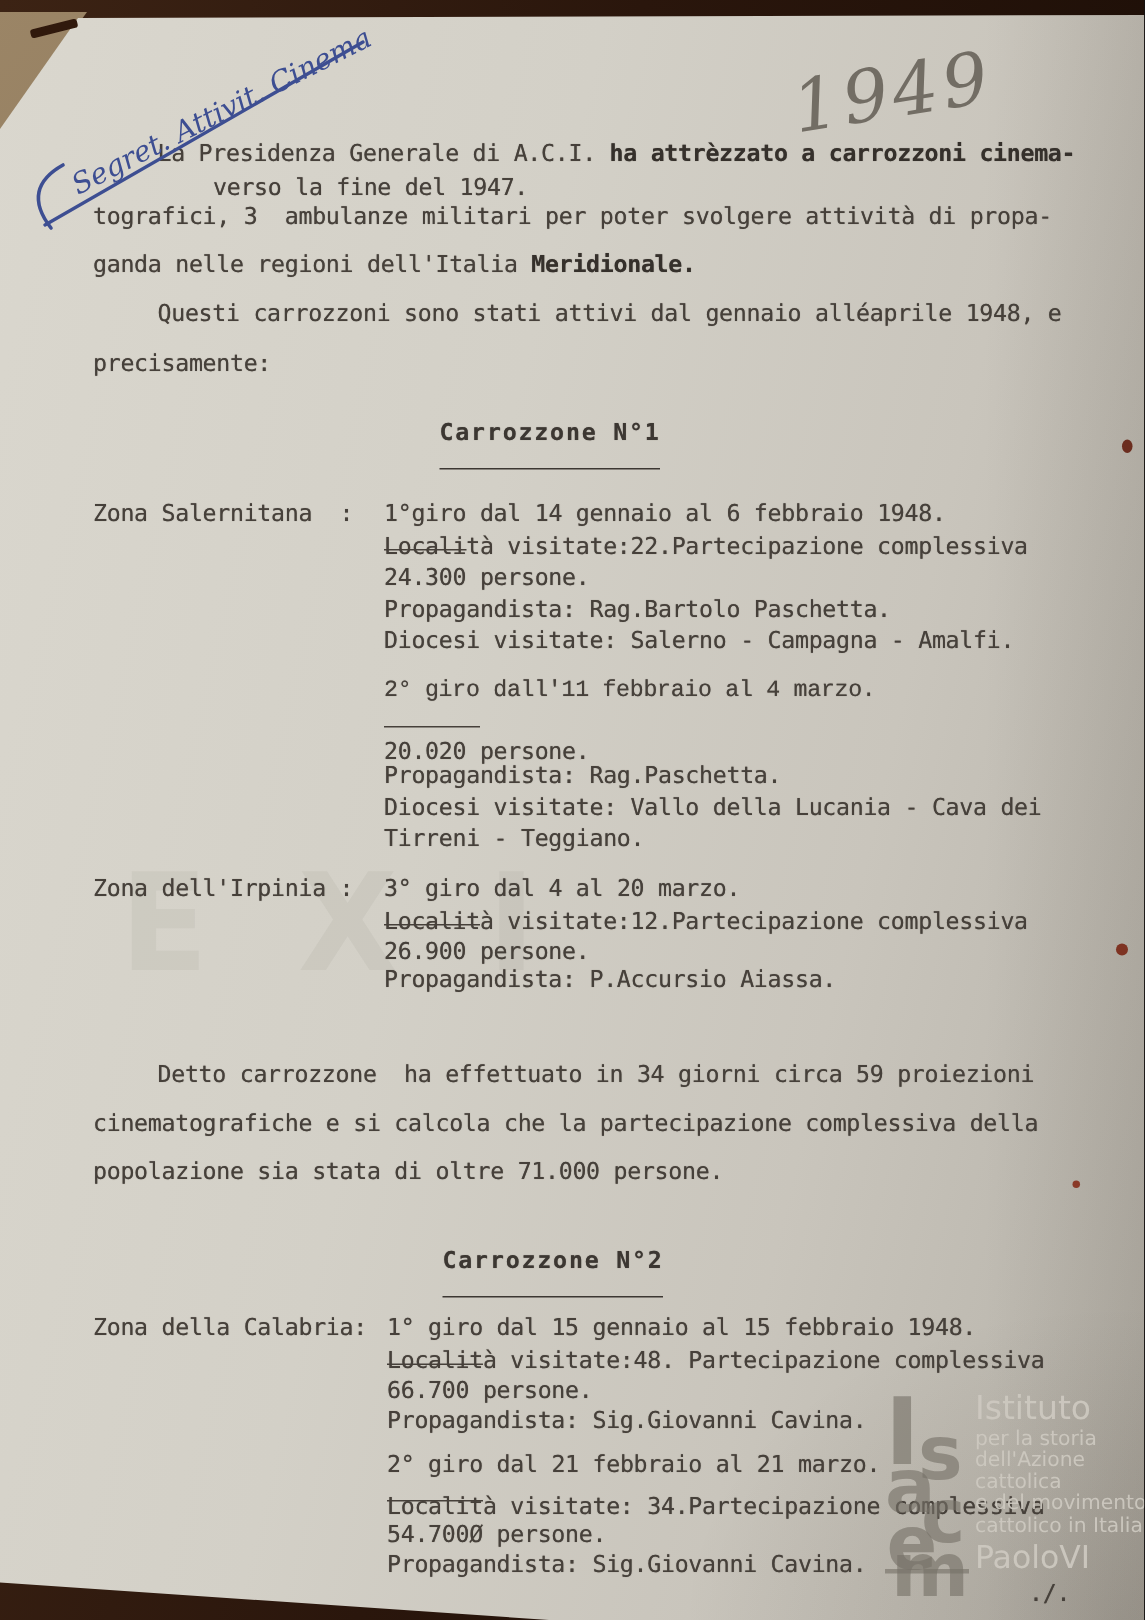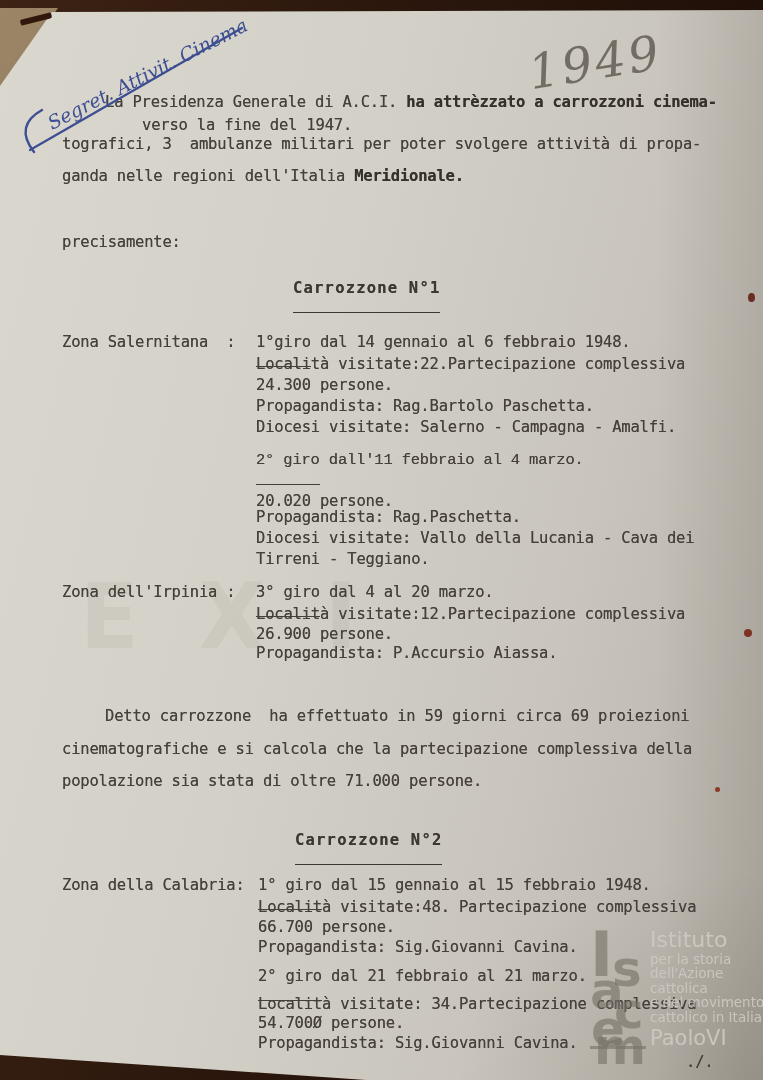--- a/index.html
+++ b/index.html
@@ -57,20 +57,21 @@
     <div class="page-shade"></div>
 
     <div class="faint-stamp">EXI</div>
 
     <div class="pencil-year">1949</div>
 
     <div class="t" style="left:105px;top:94px;"><span>La Presidenza Generale di A.C.I. </span><span class="b">ha attrèzzato a carrozzoni cinema-</span></div>
     <div class="t" style="left:142px;top:117px;">verso la fine del 1947.</div>
     <div class="t" style="left:62px;top:136px;">tografici, 3  ambulanze militari per poter svolgere attività di propa-</div>
     <div class="t" style="left:62px;top:168px;"><span>ganda nelle regioni dell'Italia </span><span class="b">Meridionale.</span></div>
+    <div class="t" style="left:105px;top:201px;">Questi carrozzoni sono stati attivi dal gennaio alléaprile 1948, e</div>
     <div class="t" style="left:62px;top:234px;">precisamente:</div>
 
     <div class="t heading" style="left:293px;top:280px;"><span class="u">Carrozzone N°1</span></div>
 
     <div class="t" style="left:62px;top:334px;">Zona Salernitana  :</div>
     <div class="t" style="left:256px;top:334px;"><span class="u">1°giro</span><span> dal 14 gennaio al 6 febbraio 1948.</span></div>
     <div class="t" style="left:256px;top:356px;">Località visitate:22.Partecipazione complessiva</div>
     <div class="t" style="left:256px;top:377px;">24.300 persone.</div>
     <div class="t" style="left:256px;top:419px;">Diocesi visitate: Salerno - Campagna - Amalfi.</div>
     <div class="t" style="left:256px;top:398px;">Propagandista: Rag.Bartolo Paschetta.</div>
@@ -80,21 +81,21 @@
     <div class="t" style="left:256px;top:509px;">Propagandista: Rag.Paschetta.</div>
     <div class="t" style="left:256px;top:530px;">Diocesi visitate: Vallo della Lucania - Cava dei</div>
     <div class="t" style="left:256px;top:551px;text-align:right;">Tirreni - Teggiano.</div>
 
     <div class="t" style="left:62px;top:584px;">Zona dell'Irpinia :</div>
     <div class="t" style="left:256px;top:584px;"><span class="u">3° giro</span><span> dal 4 al 20 marzo.</span></div>
     <div class="t" style="left:256px;top:606px;">Località visitate:12.Partecipazione complessiva</div>
     <div class="t" style="left:256px;top:626px;">26.900 persone.</div>
     <div class="t" style="left:256px;top:645px;">Propagandista: P.Accursio Aiassa.</div>
 
-    <div class="t" style="left:105px;top:708px;">Detto carrozzone  ha effettuato in 59 giorni circa 69 proiezioni</div>
+    <div class="t" style="left:105px;top:708px;">Detto carrozzone  ha effettuato in 34 giorni circa 59 proiezioni</div>
     <div class="t" style="left:62px;top:741px;">cinematografiche e si calcola che la partecipazione complessiva della</div>
     <div class="t" style="left:62px;top:773px;">popolazione sia stata di oltre 71.000 persone.</div>
 
     <div class="t heading" style="left:295px;top:832px;"><span class="u">Carrozzone N°2</span></div>
 
     <div class="t" style="left:62px;top:877px;">Zona della Calabria:</div>
     <div class="t" style="left:258px;top:877px;text-align:center;"><span class="u">1° giro</span><span> dal 15 gennaio al 15 febbraio 1948.</span></div>
     <div class="t" style="left:258px;top:899px;">Località visitate:48. Partecipazione complessiva</div>
     <div class="t" style="left:258px;top:919px;">66.700 persone.</div>
     <div class="t" style="left:258px;top:939px;">Propagandista: Sig.Giovanni Cavina.</div>

